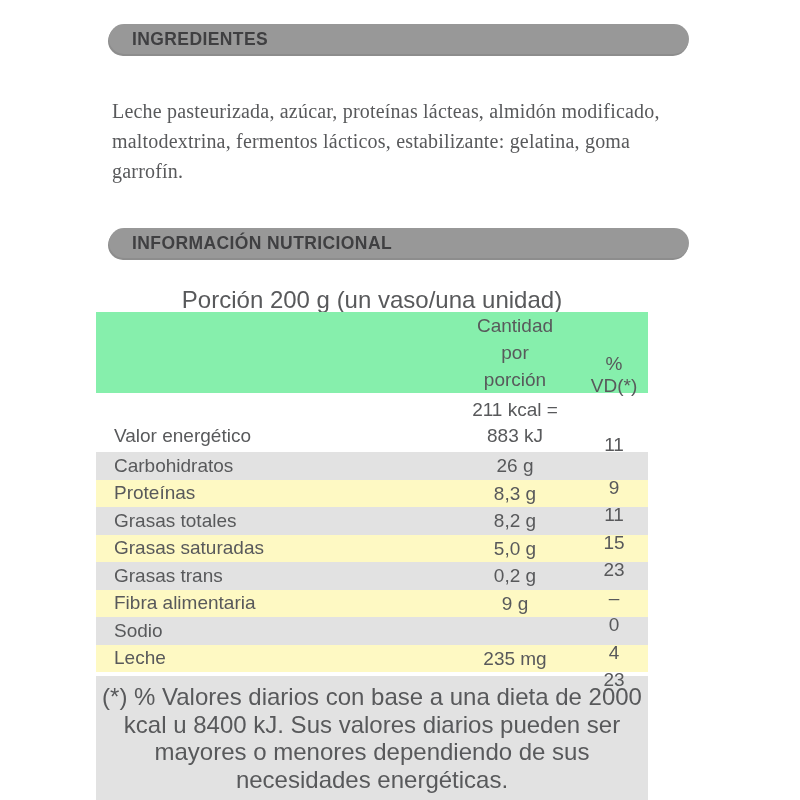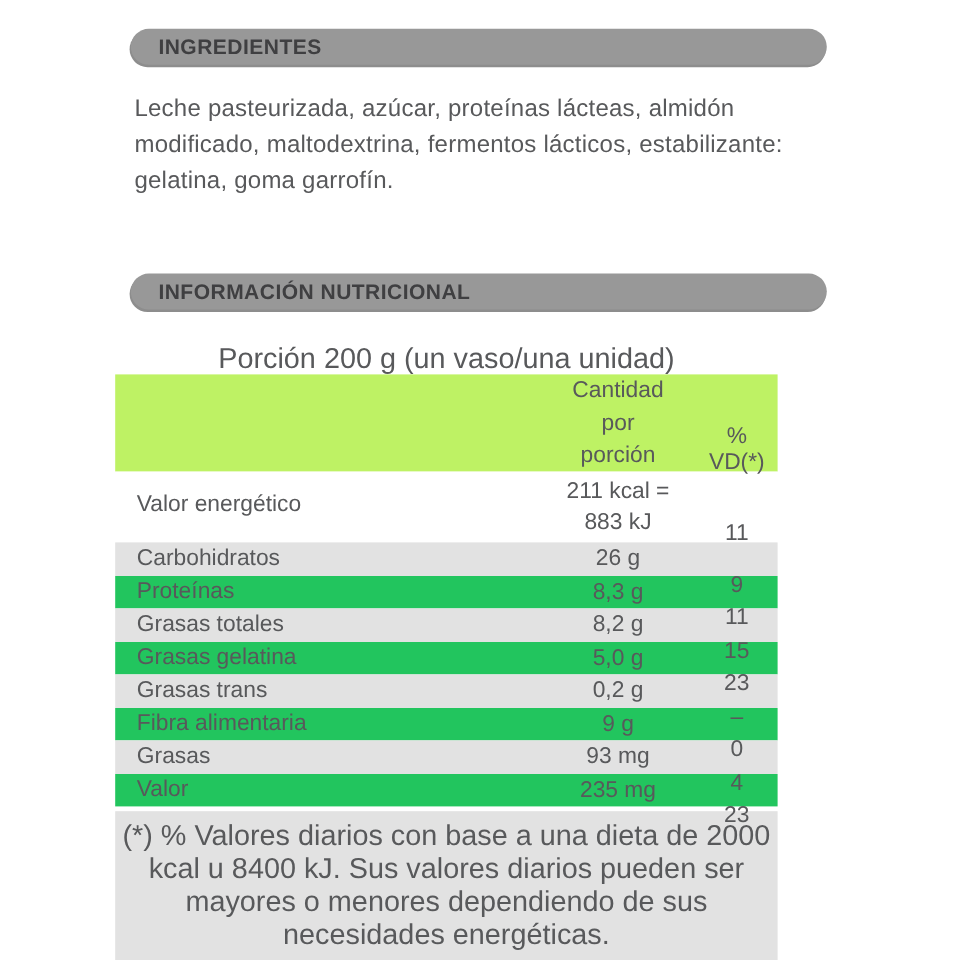--- a/index.html
+++ b/index.html
@@ -31,25 +31,26 @@
     padding-left: 23px;
     font-size: 17.5px;
     font-weight: bold;
     color: #3f3f41;
     letter-spacing: 0.4px;
   }
 
   
   .ingredients-text {
     position: absolute;
-    left: 112px; top: 76px;
+    left: 112px; top: 96px;
     width: 556px;
     font-size: 20px;
     line-height: 30px;
     letter-spacing: 0.2px;
+    font-family: Liberation Serif, serif;
   }
 
   
   .portion {
     position: absolute;
     left: 96px; top: 286px;
     width: 552px;
     text-align: center;
     font-size: 24px;
   }
@@ -57,33 +58,33 @@
   
   .ntable {
     position: absolute;
     left: 96px; top: 312px;
     width: 552px;
     font-size: 19px;
   }
   .thead {
     display: flex;
     align-items: center;
-    background: #bef264;
+    background: #86efac;
     height: 81px;
   }
   .cell-label { flex: 1; padding-left: 18px; text-align: left; }
   .cell-amount { width: 130px; text-align: center; white-space: pre-line; line-height: 27px; }
   .cell-vd { width: 68px; text-align: center; margin-top: 44px; }
 
   .row-energy { display: flex; height: 59px; background: #ffffff; }
-  .row-energy .cell-label { align-self: flex-end; padding-bottom: 20px; }
+  .row-energy .cell-label { align-self: flex-end; padding-bottom: 5px; }
   .row-energy .cell-amount { align-self: center; line-height: 26px; }
   .row-energy .cell-vd { align-self: center; }
 
-  .row { display: flex; align-items: center; height: 27.5px; background: #22c55e; }
+  .row { display: flex; align-items: center; height: 27.5px; background: #fef9c3; }
   .row.stripe { background: #e2e2e2; }
 
   .footnote {
     margin-top: 4px;
     background: #e2e2e2;
     padding: 7px 2px 9px 2px;
     text-align: center;
     line-height: 27.5px;
     font-size: 24px;
   }
@@ -132,44 +133,43 @@
     <div class="cell-vd">11</div>
   </div>
 
   <div class="row stripe">
     <div class="cell-label">Grasas totales</div>
     <div class="cell-amount">8,2 g</div>
     <div class="cell-vd">15</div>
   </div>
 
   <div class="row">
-    <div class="cell-label">Grasas gelatina</div>
+    <div class="cell-label">Grasas saturadas</div>
     <div class="cell-amount">5,0 g</div>
     <div class="cell-vd">23</div>
   </div>
 
   <div class="row stripe">
     <div class="cell-label">Grasas trans</div>
     <div class="cell-amount">0,2 g</div>
     <div class="cell-vd">–</div>
   </div>
 
   <div class="row">
     <div class="cell-label">Fibra alimentaria</div>
     <div class="cell-amount">9 g</div>
     <div class="cell-vd">0</div>
   </div>
 
   <div class="row stripe">
-    <div class="cell-label">Grasas</div>
-    <div class="cell-amount">93 mg</div>
+    <div class="cell-label">Sodio</div>
     <div class="cell-vd">4</div>
   </div>
 
   <div class="row">
-    <div class="cell-label">Valor</div>
+    <div class="cell-label">Leche</div>
     <div class="cell-amount">235 mg</div>
     <div class="cell-vd">23</div>
   </div>
 </div>
 
   <div class="footnote">(*) % Valores diarios con base a una dieta de 2000 kcal u 8400 kJ. Sus valores diarios pueden ser mayores o menores dependiendo de sus necesidades energéticas.</div>
 </div>
 
 </body></html>

